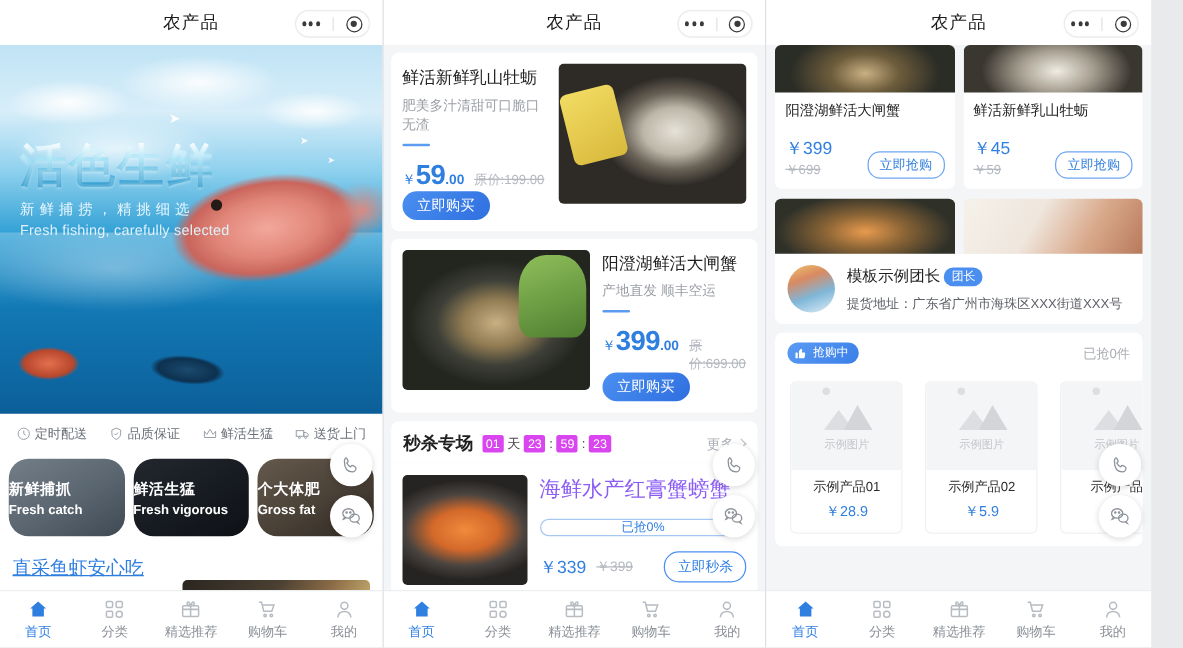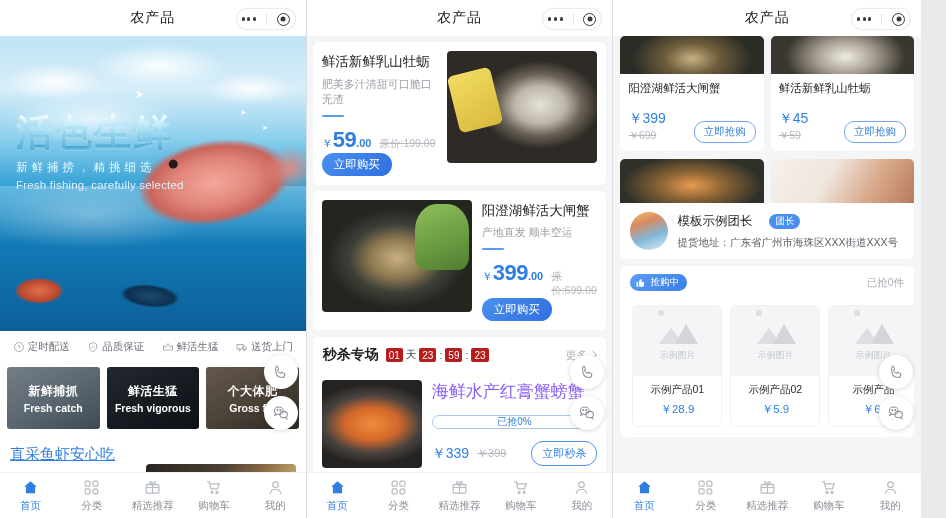--- a/index.html
+++ b/index.html
@@ -94,22 +94,22 @@
     border-radius: 50%; transform: rotate(6deg); }
 
   
   .svc { display:flex; justify-content: space-around; align-items:center;
     background: #fff; padding: 9px 4px 8px; }
   .svc-item { display:flex; align-items:center; gap:3px; font-size:10.5px; color:#6b7078; }
   .svc-ic { width: 12px; height: 12px; display:block; }
 
   
   .tiles { display:flex; gap:7px; padding: 5px 7px 10px; background:#fff; }
-  .tile { flex:1; height: 62px; border-radius: 3px; position: relative; overflow:hidden;
-    display:flex; flex-direction:column; align-items:center; justify-content:center; }
+  .tile { flex:1; height: 62px; border-radius: 16px; position: relative; overflow:hidden;
+    display:flex; flex-direction:column; justify-content:center; }
   .tile.t1 { background: linear-gradient(150deg,#8d9aa6,#6d7b88 55%,#4d5a66); }
   .tile.t2 { background: linear-gradient(150deg,#2b3138,#1b2027 60%,#11161c); }
   .tile.t3 { background: linear-gradient(150deg,#7b6d5d,#5a4f43 55%,#3a332b); }
   .tile::before { content:''; position:absolute; inset:0; background: rgba(0,0,0,.18); }
   .tile-cn { position:relative; font-size:12px; color:#fff; font-weight:700; letter-spacing:.5px; }
   .tile-en { position:relative; font-size:10.5px; color:#fff; margin-top:2px; font-weight:700; }
 
   
   .sec-link { background:#fff; padding: 6px 10px 0; display:flex; align-items:flex-start;flex-direction:column; }
   .sec-link-t { font-size: 15px; color: #2f7fe0; text-decoration: underline; flex:0 0 auto; }
@@ -142,21 +142,21 @@
     display:inline-block; padding: 4px 12px;
     background: linear-gradient(135deg,#4a8ff0,#2f6fe0); color:#fff;
     font-size: 11.5px; border-radius: 12px; border:none;
   }
 
   
   .sk-hdr { background:#fff; margin: 7px 6px 0; border-radius: 6px 6px 0 0;
     padding: 9px 10px 7px; display:flex; align-items:center; gap:7px; }
   .sk-t { font-size: 14px; font-weight: 700; color: #1f1f1f; }
   .cd { display:flex; align-items:center; gap:3px; }
-  .cd-b { background:#b91c1c; color:#fff; font-size:10px; border-radius:2px; padding:1.5px 3px; min-width:15px; text-align:center; }
+  .cd-b { background:#d946ef; color:#fff; font-size:10px; border-radius:2px; padding:1.5px 3px; min-width:15px; text-align:center; }
   .cd-s { font-size:10.5px; color:#4a4a4a; }
   .sk-more { margin-left:auto; font-size:11px; color:#a9adb4; display:flex; align-items:center; gap:3px; }
   .chev { width:6px;height:6px;border-right:1.3px solid #bdc1c8;border-bottom:1.3px solid #bdc1c8;transform:rotate(-45deg); display:block; }
 
   .sk-card { background:#fff; margin: 0 6px; border-radius: 0 0 6px 6px; padding: 9px;
     display:flex; gap:10px; align-items:flex-start; }
   .sk-img { width: 100px; height: 88px; border-radius: 4px; flex:0 0 auto; }
   .sk-info { flex:1 1 auto; min-width:0; }
   .sk-title { font-size: 17px; color:#8b5cf6; }
   .bar { margin-top: 12px; height: 14px; border-radius: 7px; border:1px solid #a8c8f4;
@@ -186,33 +186,33 @@
 
   .wide-imgs { display:flex; gap:7px; padding: 8px 7px 0; }
   .wide-imgs > div { flex:1; height: 44px; border-radius: 5px 5px 0 0; }
   .wi-1 { background: radial-gradient(ellipse 70px 30px at 50% 60%, #e89a4e, #8c6536 45%, #2f3129 100%); }
   .wi-2 { background: linear-gradient(120deg,#f5f1ea 0%, #efe6dd 40%, #d9a98b 70%, #b8795c 100%); }
 
   .leader { background:#fff; margin: 0 7px; border-radius: 0 0 6px 6px; padding: 9px 10px;
     display:flex; gap:9px; align-items:center; }
   .avatar { width: 38px; height:38px; border-radius:50%; flex:0 0 auto;
     background: linear-gradient(160deg,#f0c36a 0%, #d98a62 30%, #7fb6d8 62%, #dfeef6 100%); }
-  .l-top { display:flex; align-items:center; gap: 17px; }
+  .l-top { display:flex; align-items:center; gap: 3px; }
   .l-name { font-size: 12.5px; color:#1f1f1f; }
   .l-badge { background:#4a8ff0; color:#fff; font-size:9.5px; border-radius:8px; padding:1px 6px; }
   .l-addr { font-size: 10.5px; color:#5d6067; margin-top: 6px; }
 
   .grab-bar { background:#fff; margin: 7px 7px 0; border-radius: 6px 6px 0 0;
     padding: 8px 10px; display:flex; align-items:center; }
   .grab-tag { display:flex; align-items:center; gap:4px;
     background: linear-gradient(135deg,#5b9bf5,#3a7fe8); color:#fff;
     font-size: 9.5px; border-radius: 9px; padding: 2px 8px 2px 5px; }
   .grab-cnt { margin-left:auto; font-size: 10.5px; color:#a9adb4; }
 
-  .ph-row { display:flex; gap: 8px; padding: 0 7px 0 12px; background: transparent; }
+  .ph-row { display:flex; gap: 18px; padding: 0 7px 0 12px; background: transparent; }
   .ph-card { flex: 0 0 90px; background:#fff; border-radius: 5px; overflow:hidden;
     border:1px solid #f0f1f3; }
   .ph-img { height: 70px; background:#f4f5f7; display:flex; flex-direction:column;
     align-items:center; justify-content:center; gap:5px; }
   .ph-mtn { width: 44px; height: 24px; position: relative; }
   .ph-dot { position:absolute; left:3px; top:-10px; width:6px;height:6px;border-radius:50%;background:#dcdee1; }
   .ph-lbl { font-size: 9px; color:#c3c6cb; }
   .ph-body { padding: 7px 4px 9px; text-align:center; }
   .ph-name { font-size: 10.5px; color:#2b2b2b; }
   .ph-price { font-size: 11.5px; color:#2f7fe0; margin-top: 5px; }

